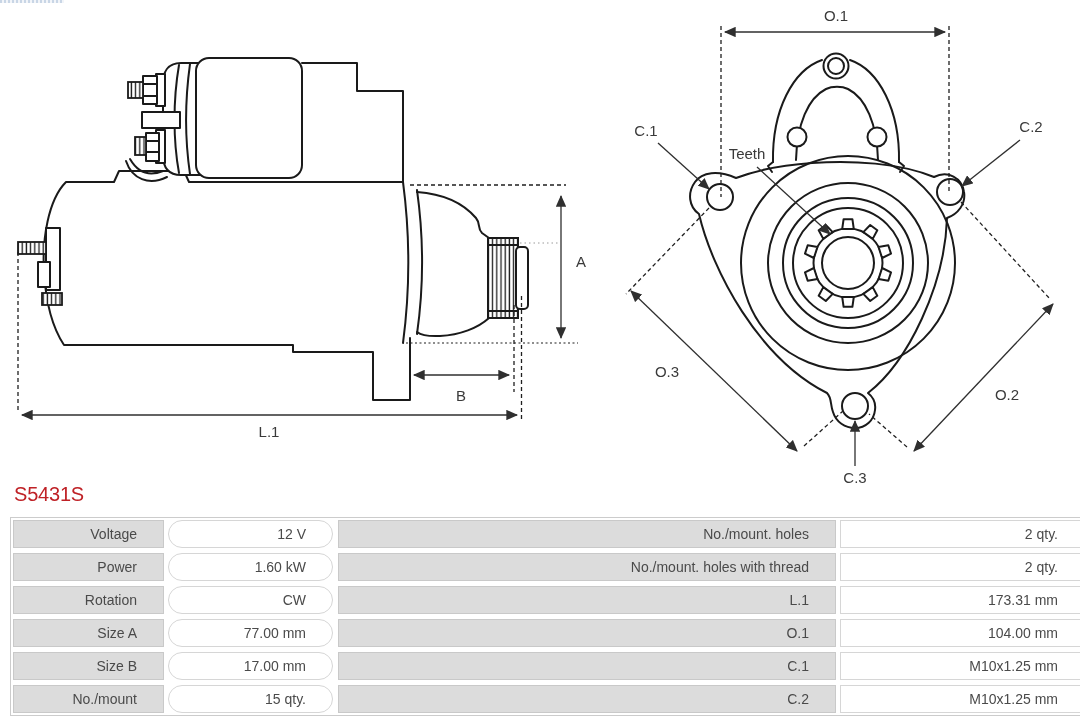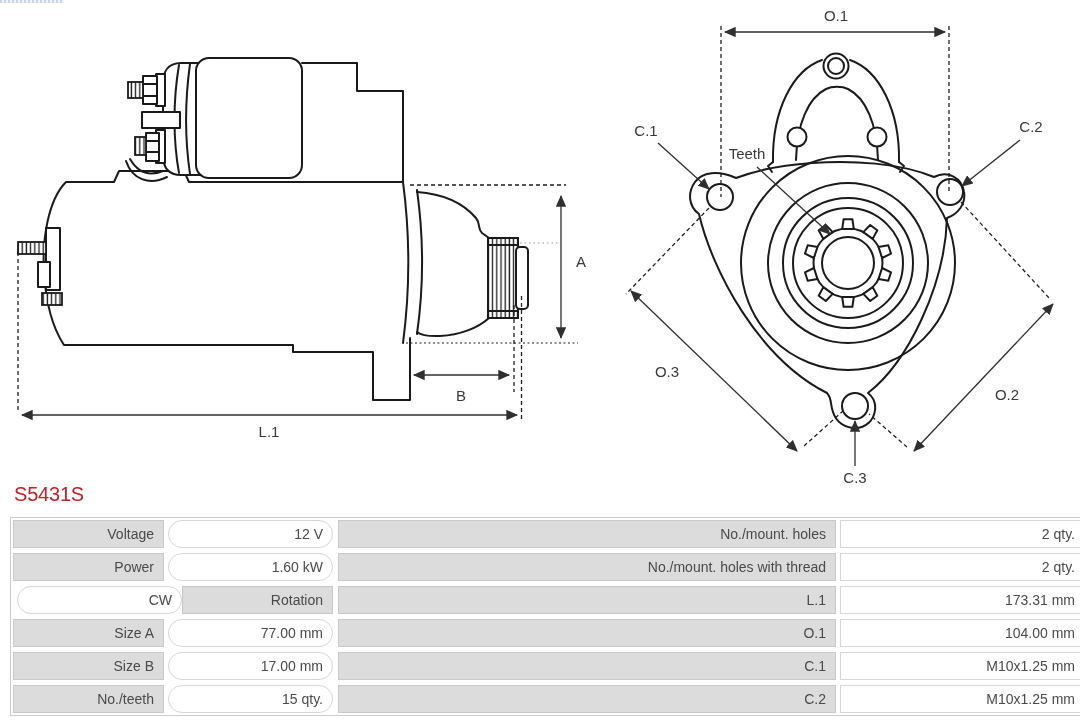--- a/index.html
+++ b/index.html
@@ -24,21 +24,21 @@
     font-size:20px;letter-spacing:-0.2px;color:#bf2126;
   }
   .spec-table{
     position:absolute;left:10px;top:517px;
     border:1px solid #ccc;background:#fff;padding:2px;
   }
   .spec-row{display:flex;margin-bottom:5px;}
   .spec-row:last-child{margin-bottom:0;}
   .cell{
     height:28px;line-height:26px;box-sizing:border-box;border:1px solid #c9c9c9;
-    font-size:14px;color:#4a4a4a;text-align:right;padding-right:9px;overflow:hidden;
+    font-size:14px;color:#4a4a4a;text-align:right;padding-right:26px;overflow:hidden;
   }
   .lbl{background:#dcdcdc;}
   .val{background:#ffffff;border-color:#d6d6d6;}
   .c1{width:151px;}
   .c2{width:165px;margin-left:4px;border-radius:14px;}
   .c3{width:498px;margin-left:5px;}
   .c4{width:245px;margin-left:4px;}
 </style>
 </head>
 <body>
@@ -178,36 +178,36 @@
     <div class="cell lbl c3">No./mount. holes</div>
     <div class="cell val c4">2 qty.</div>
   </div>
   <div class="spec-row">
     <div class="cell lbl c1">Power</div>
     <div class="cell val c2">1.60 kW</div>
     <div class="cell lbl c3">No./mount. holes with thread</div>
     <div class="cell val c4">2 qty.</div>
   </div>
   <div class="spec-row">
+    <div class="cell lbl c1">Rotation</div>
     <div class="cell val c2">CW</div>
-    <div class="cell lbl c1">Rotation</div>
     <div class="cell lbl c3">L.1</div>
     <div class="cell val c4">173.31 mm</div>
   </div>
   <div class="spec-row">
     <div class="cell lbl c1">Size A</div>
     <div class="cell val c2">77.00 mm</div>
     <div class="cell lbl c3">O.1</div>
     <div class="cell val c4">104.00 mm</div>
   </div>
   <div class="spec-row">
     <div class="cell lbl c1">Size B</div>
     <div class="cell val c2">17.00 mm</div>
     <div class="cell lbl c3">C.1</div>
     <div class="cell val c4">M10x1.25 mm</div>
   </div>
   <div class="spec-row">
-    <div class="cell lbl c1">No./teeth</div>
+    <div class="cell lbl c1">No./mount</div>
     <div class="cell val c2">15 qty.</div>
     <div class="cell lbl c3">C.2</div>
     <div class="cell val c4">M10x1.25 mm</div>
   </div>
 </div>
 
 </body></html>

